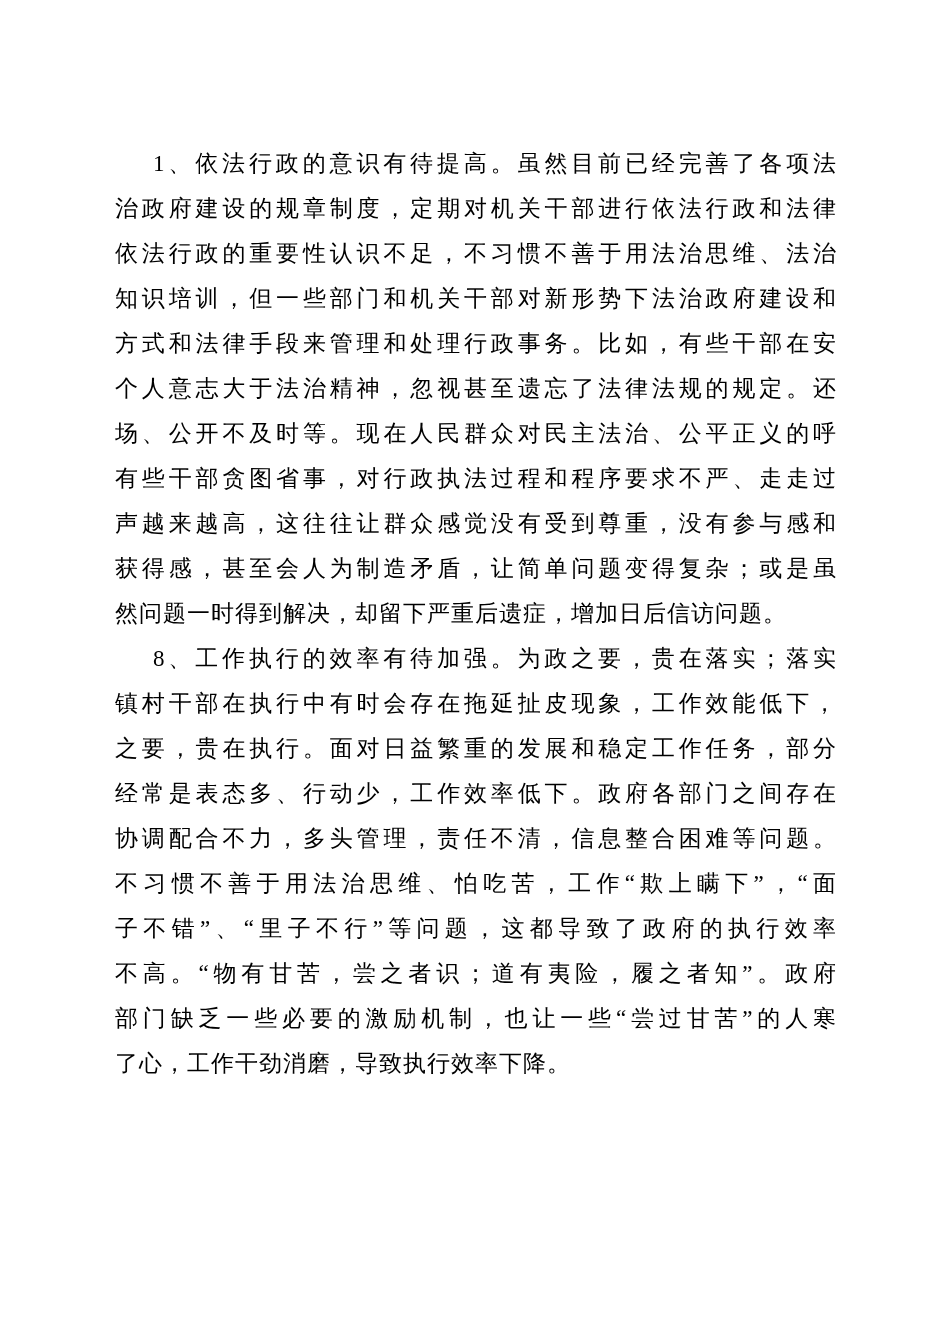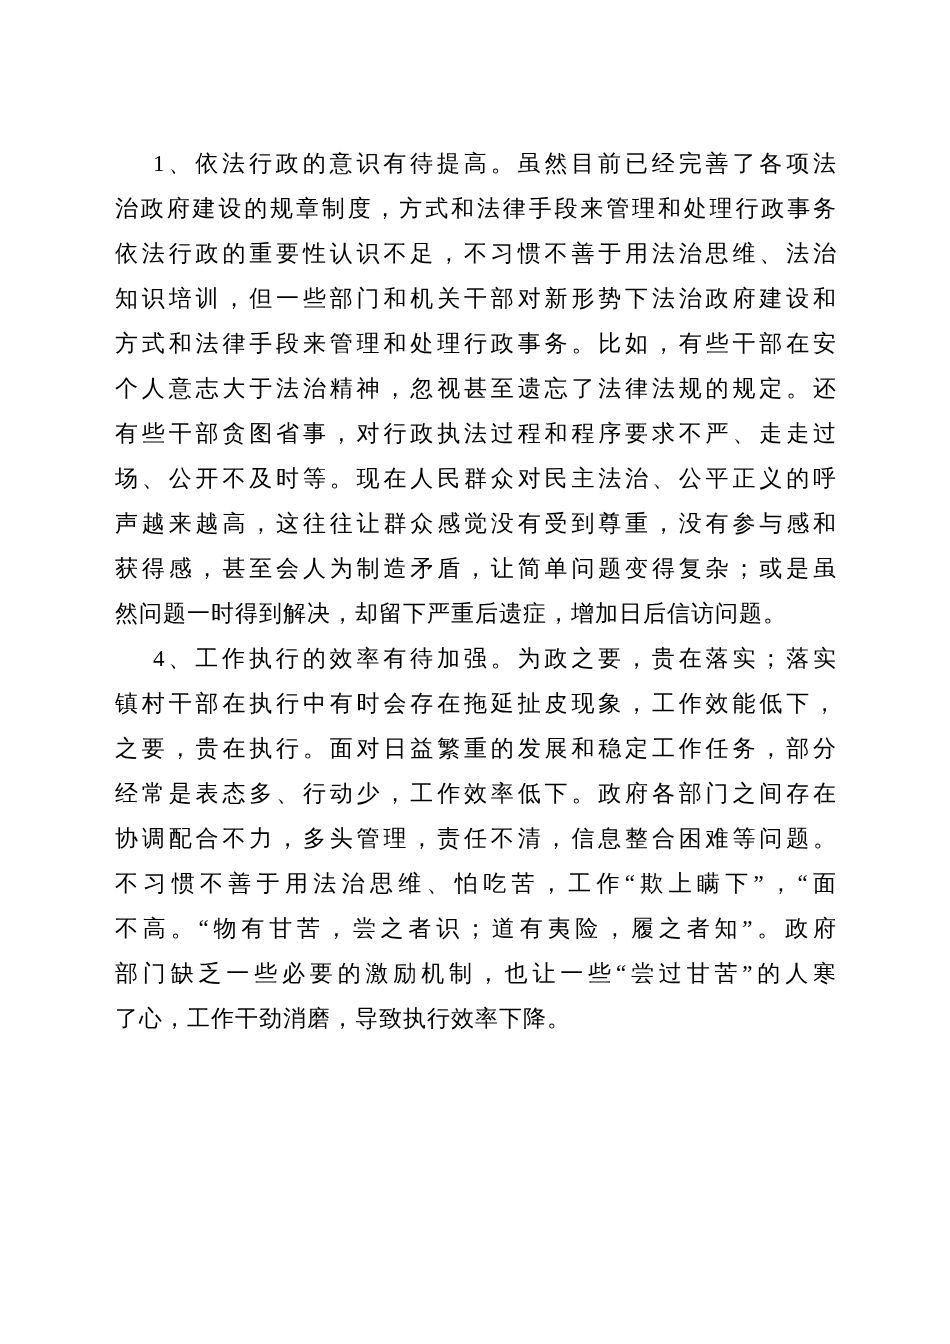--- a/index.html
+++ b/index.html
@@ -47,36 +47,37 @@
     text-indent: 38px;
   }
 </style>
 </head>
 <body>
 
 <div class="page">
   <div class="text-block">
       <div class="paragraph">
         <div class="text-line first-line">1、依法行政的意识有待提高。虽然目前已经完善了各项法</div>
-        <div class="text-line">治政府建设的规章制度，方式和法律手段来管理和处理行政事务</div>
+        <div class="text-line">治政府建设的规章制度，定期对机关干部进行依法行政和法律</div>
         <div class="text-line">依法行政的重要性认识不足，不习惯不善于用法治思维、法治</div>
         <div class="text-line">知识培训，但一些部门和机关干部对新形势下法治政府建设和</div>
         <div class="text-line">方式和法律手段来管理和处理行政事务。比如，有些干部在安</div>
         <div class="text-line">个人意志大于法治精神，忽视甚至遗忘了法律法规的规定。还</div>
+        <div class="text-line">场、公开不及时等。现在人民群众对民主法治、公平正义的呼</div>
         <div class="text-line">有些干部贪图省事，对行政执法过程和程序要求不严、走走过</div>
-        <div class="text-line">场、公开不及时等。现在人民群众对民主法治、公平正义的呼</div>
         <div class="text-line">声越来越高，这往往让群众感觉没有受到尊重，没有参与感和</div>
         <div class="text-line">获得感，甚至会人为制造矛盾，让简单问题变得复杂；或是虽</div>
         <div class="text-line last-line">然问题一时得到解决，却留下严重后遗症，增加日后信访问题。</div>
       </div>
       <div class="paragraph">
-        <div class="text-line first-line">4、工作执行的效率有待加强。为政之要，贵在落实；落实</div>
+        <div class="text-line first-line">8、工作执行的效率有待加强。为政之要，贵在落实；落实</div>
         <div class="text-line">镇村干部在执行中有时会存在拖延扯皮现象，工作效能低下，</div>
         <div class="text-line">之要，贵在执行。面对日益繁重的发展和稳定工作任务，部分</div>
         <div class="text-line">经常是表态多、行动少，工作效率低下。政府各部门之间存在</div>
         <div class="text-line">协调配合不力，多头管理，责任不清，信息整合困难等问题。</div>
         <div class="text-line">不习惯不善于用法治思维、怕吃苦，工作“欺上瞒下”，“面</div>
+        <div class="text-line">子不错”、“里子不行”等问题，这都导致了政府的执行效率</div>
         <div class="text-line">不高。“物有甘苦，尝之者识；道有夷险，履之者知”。政府</div>
         <div class="text-line">部门缺乏一些必要的激励机制，也让一些“尝过甘苦”的人寒</div>
         <div class="text-line last-line">了心，工作干劲消磨，导致执行效率下降。</div>
       </div>
     </div>
 </div>
 
 </body></html>

